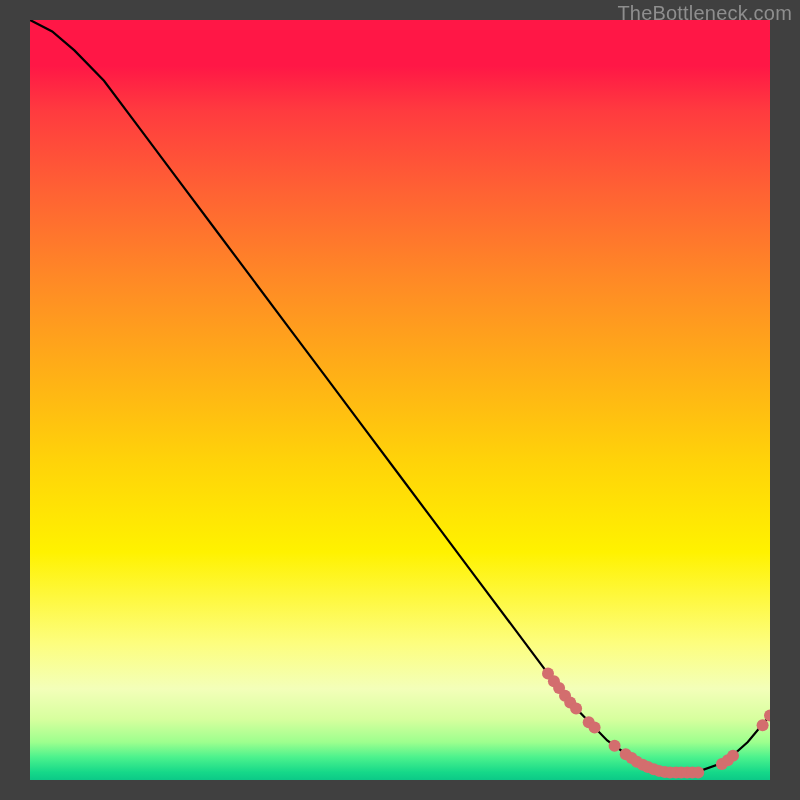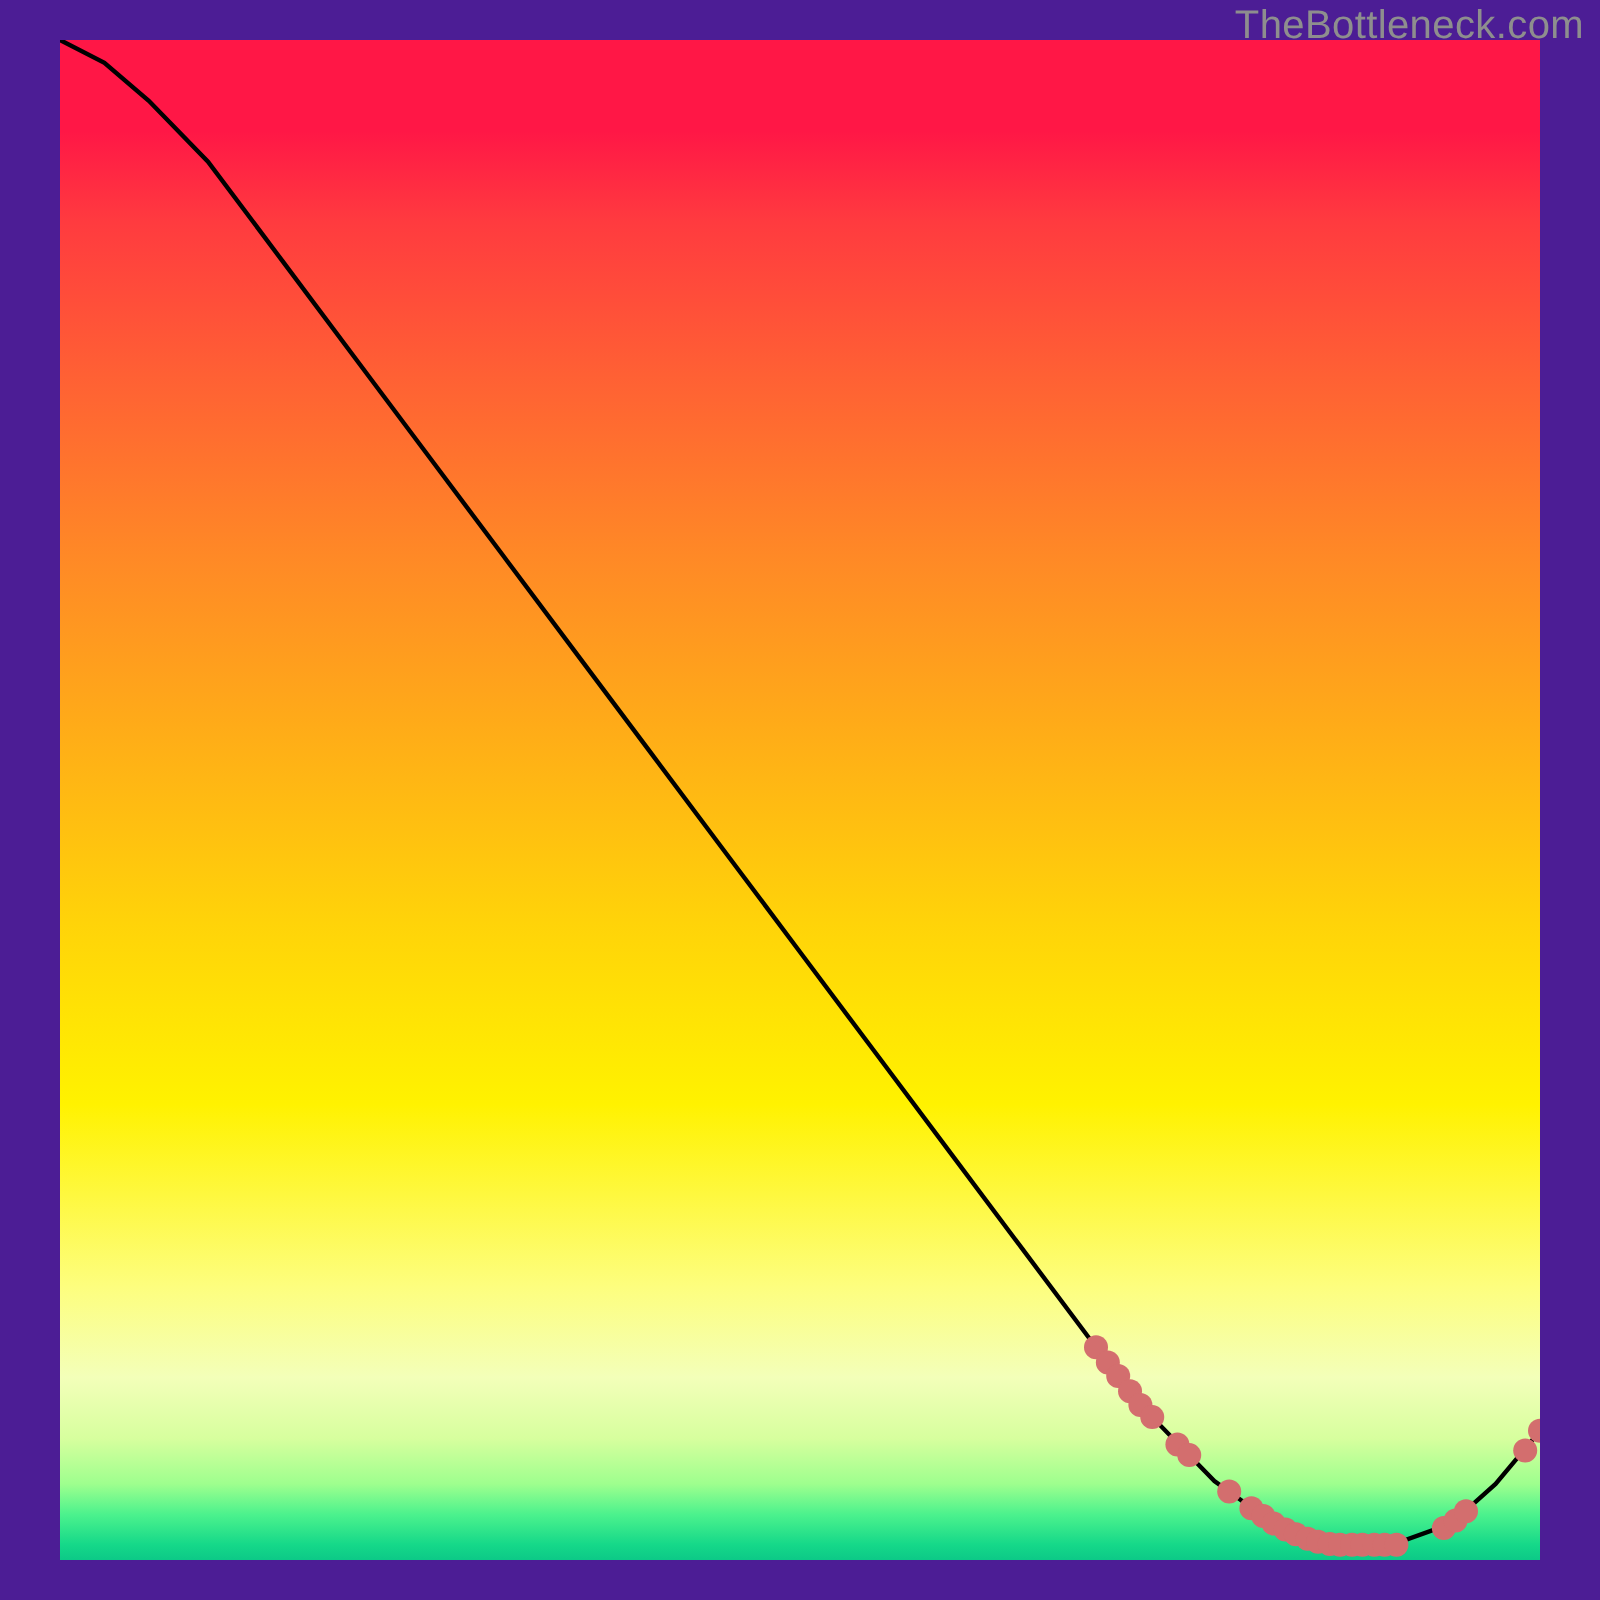--- a/index.html
+++ b/index.html
@@ -8,21 +8,21 @@
     width: 800px;
     height: 800px;
     background: #000;
     overflow: hidden;
     font-family: Arial, Helvetica, sans-serif;
   }
   .stage {
     position: relative;
     width: 800px;
     height: 800px;
-    background: #4c1d95;
+    background: #404040;
   }
   .plot {
     position: absolute;
     left: 30px;
     top: 20px;
     width: 740px;
     height: 760px;
   }
   .gradient {
     position: absolute;

